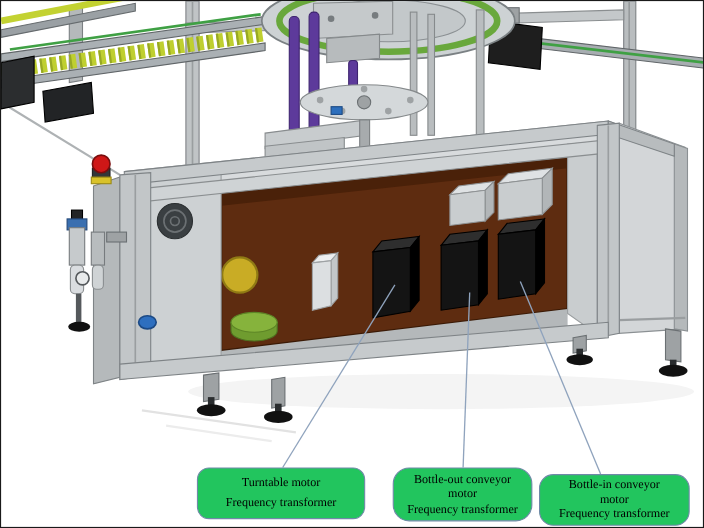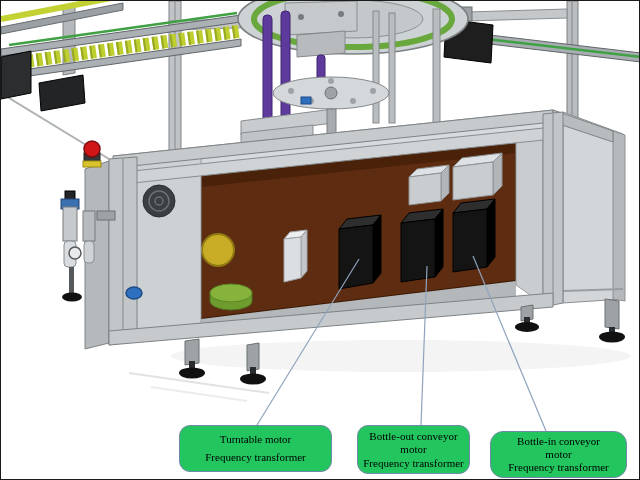--- a/index.html
+++ b/index.html
@@ -218,21 +218,21 @@
       <line x1="420" y1="424" x2="426" y2="265"></line>
       <line x1="545" y1="430" x2="472" y2="255"></line>
     </g>
   </svg>
 
   <div class="callout" style="left:178px;top:424px;width:153px;height:47px;">
     <span>Turntable motor</span>
     <span>Frequency transformer</span>
   </div>
 
-  <div class="callout" style="left:356px;top:424px;width:113px;height:49px;">
+  <div class="callout" style="left:356px;top:424px;width:127px;height:49px;border-radius:15px;">
     <span>Bottle-out conveyor</span>
     <span>motor</span>
     <span>Frequency transformer</span>
   </div>
 
   <div class="callout" style="left:489px;top:430px;width:137px;height:47px;border-radius:13px;">
     <span>Bottle-in conveyor</span>
     <span>motor</span>
     <span>Frequency transformer</span>
   </div>

